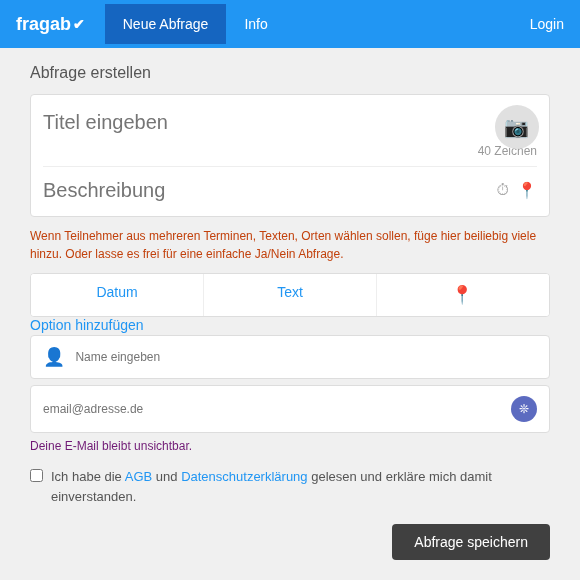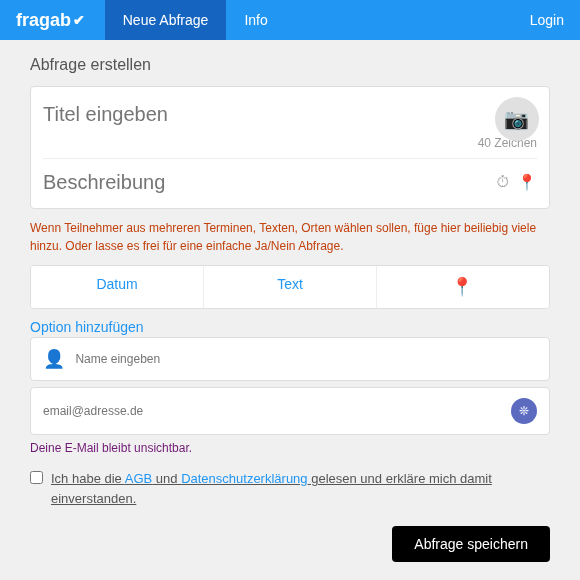--- a/index.html
+++ b/index.html
@@ -11,21 +11,21 @@
       font-size: 14px;
       color: #333;
     }
 
     
     .header {
       background: #2196F3;
       display: flex;
       align-items: center;
       padding: 0 16px;
-      height: 40px;
+      height: 48px;
     }
     .logo {
       display: flex;
       align-items: center;
       color: white;
       font-weight: bold;
       font-size: 18px;
       margin-right: 20px;
     }
     .logo-check {
@@ -145,21 +145,20 @@
       margin: 8px 0 10px 0;
     }
 
     
     .tabs-card {
       background: white;
       border: 1px solid #ddd;
       border-radius: 4px;
       display: flex;
       overflow: hidden;
-      margin-bottom: 10px;
     }
     .tab {
       flex: 1;
       padding: 10px;
       text-align: center;
       cursor: pointer;
       font-size: 14px;
       color: #2196F3;
       border-right: 1px solid #eee;
       background: white;
@@ -222,36 +221,35 @@
 
     
     .checkbox-row {
       display: flex;
       align-items: flex-start;
       gap: 8px;
       margin-bottom: 18px;
       font-size: 13px;
       color: #555;
       line-height: 1.5;
-      text-decoration: underline;
     }
     .checkbox-row input[type="checkbox"] {
       margin-top: 2px;
       flex-shrink: 0;
     }
     .link-blue { color: #2196F3; cursor: pointer; }
 
     
     .save-btn-row {
       display: flex;
       justify-content: flex-end;
       margin-bottom: 20px;
     }
     .save-btn {
-      background: #000000;
+      background: #404040;
       color: white;
       border: none;
       border-radius: 4px;
       padding: 10px 22px;
       font-size: 14px;
       cursor: pointer;
     }
   </style>
 </head>
 <body>

